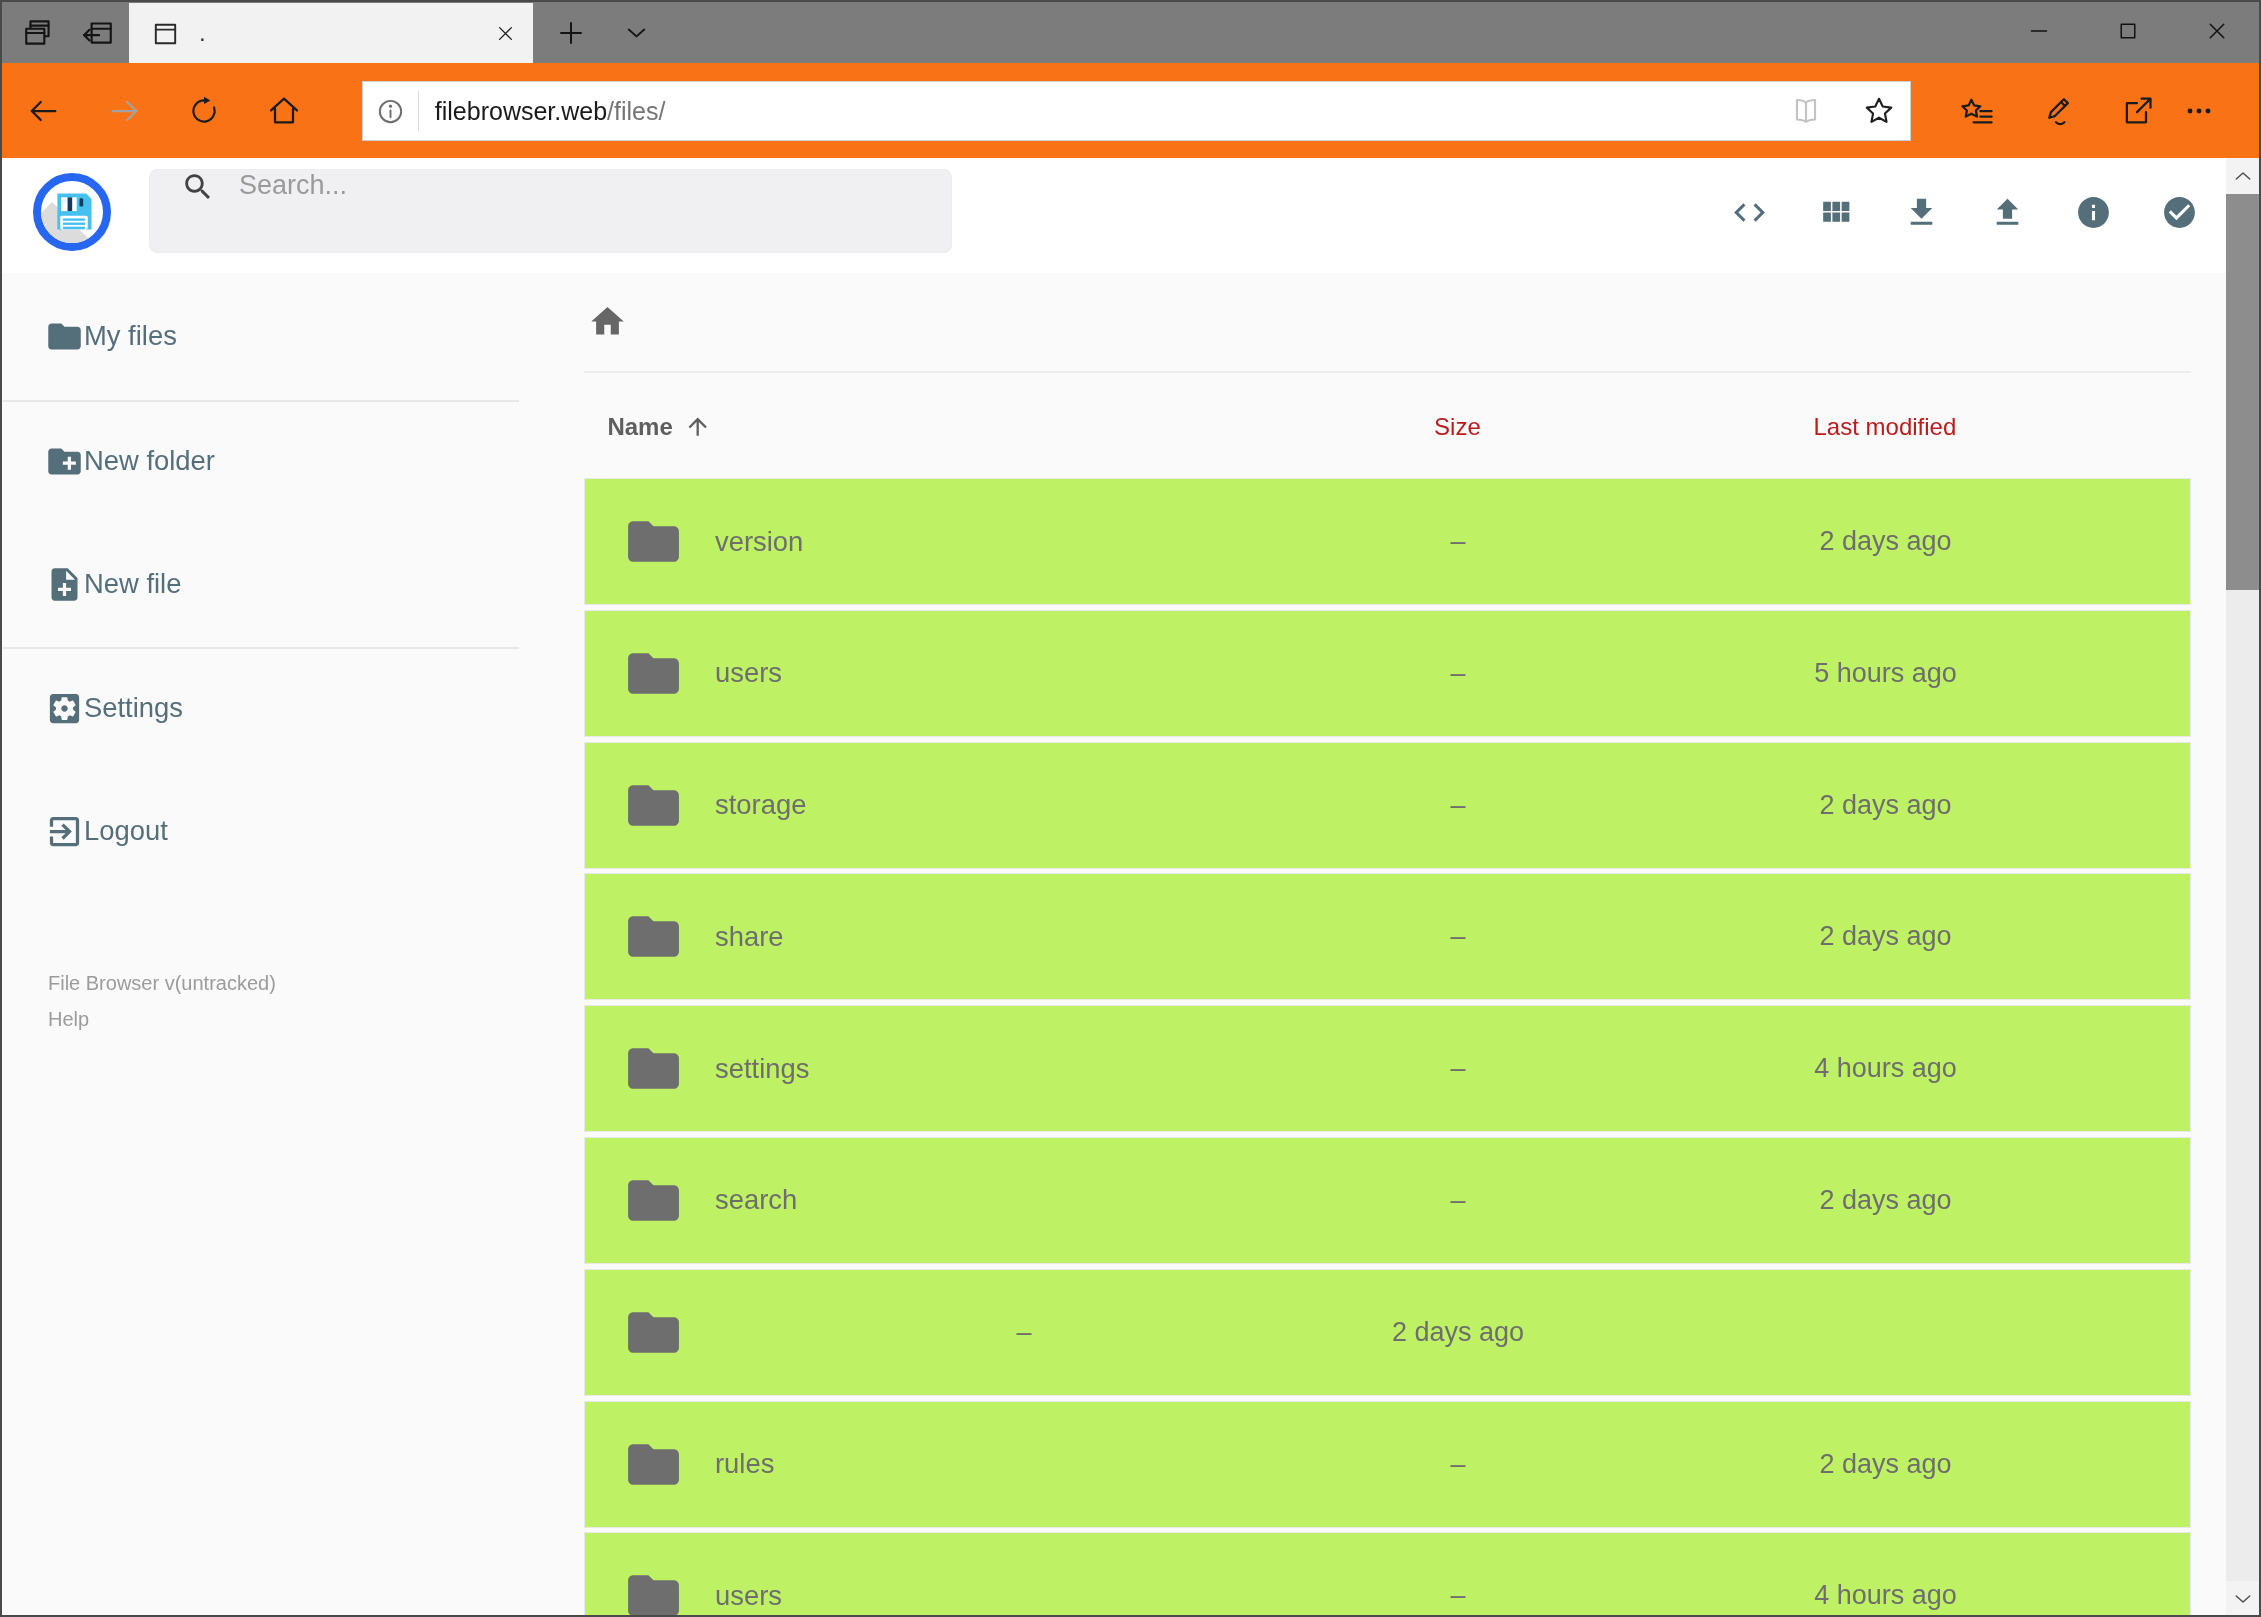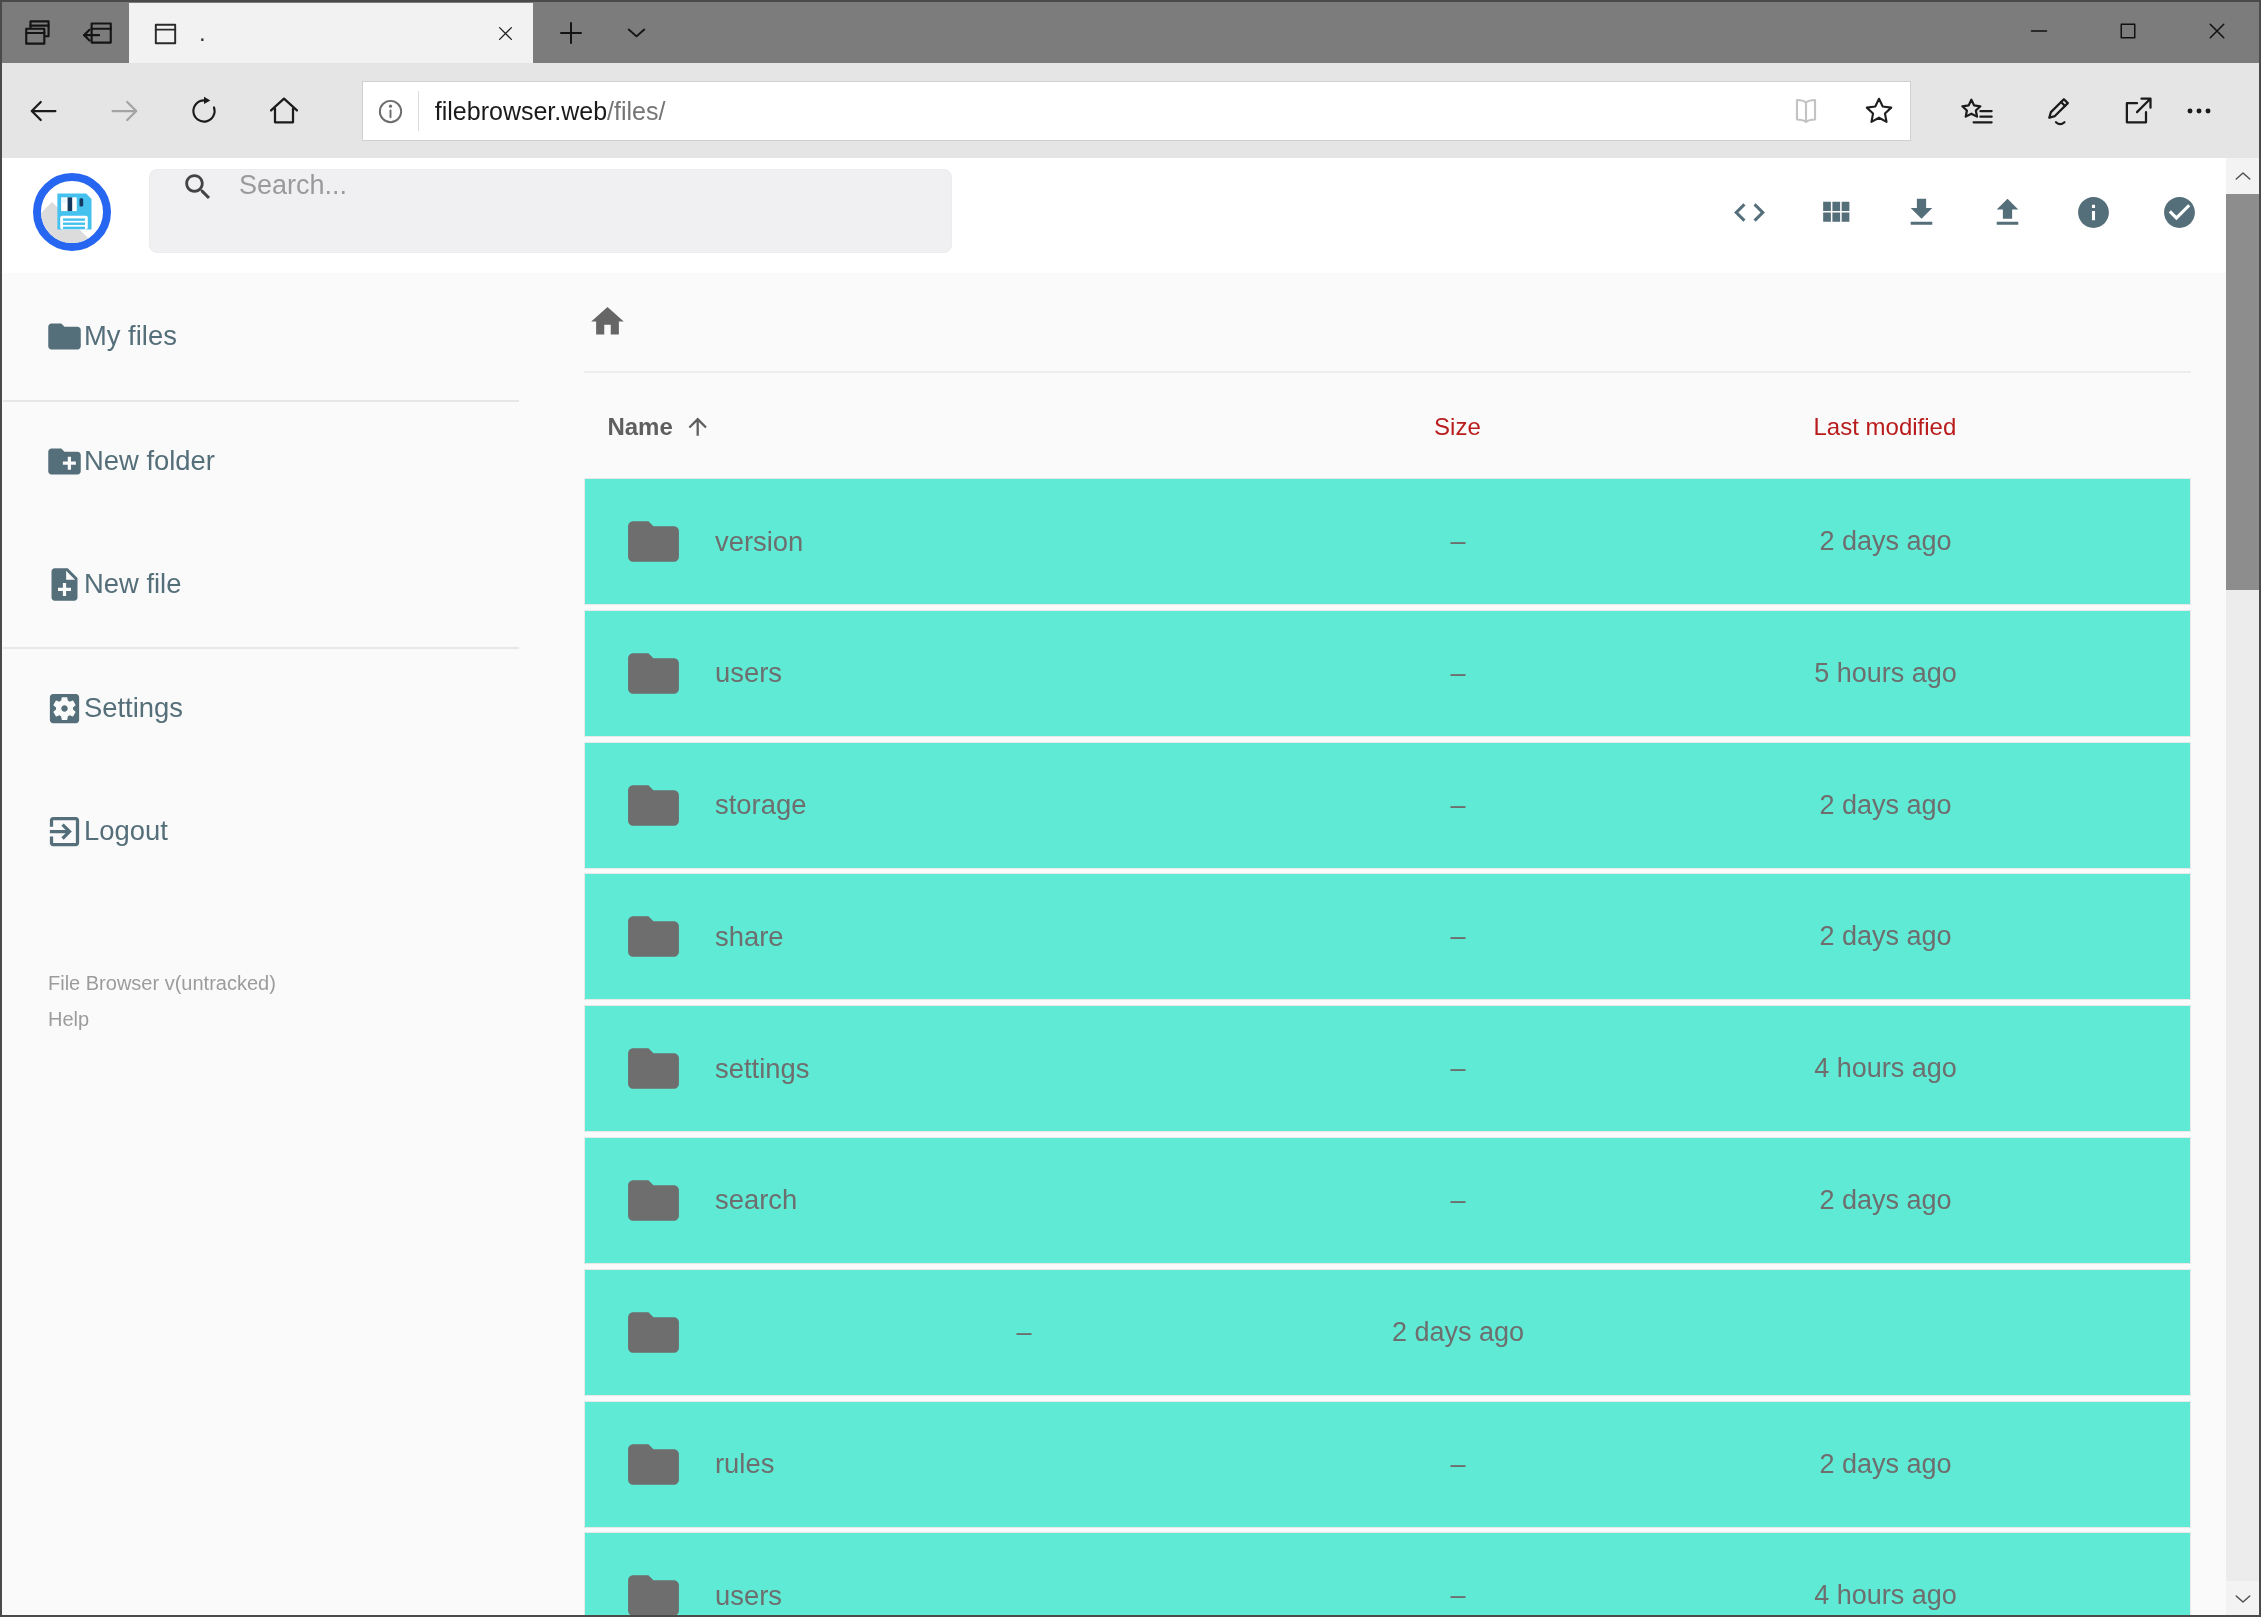--- a/index.html
+++ b/index.html
@@ -21,21 +21,21 @@
   
   .titlebar { position:absolute; top:0; left:0; width:2261px; height:63px; background:#7c7c7c; }
   .tb-btn { position:absolute; top:13px; width:39px; height:39px; color:#141414; display:flex; align-items:center; justify-content:center; }
   .tab { position:absolute; left:129px; top:3.2px; width:404px; height:60px; background:#f2f2f2; display:flex; align-items:center; }
   .tab-favicon { margin-left:21px; color:#2a2a2a; }
   .tab-title { margin-left:18px; font-size:24px; color:#333; flex:1 1 auto; }
   .tab-close { width:36px; height:36px; margin-right:9.7px; color:#222; display:flex; align-items:center; justify-content:center; }
   .win-ctl { position:absolute; top:0; width:89px; height:61px; color:#111; display:flex; align-items:center; justify-content:center; }
 
   
-  .navbar { position:absolute; top:63px; left:0; width:2261px; height:95px; background:#e5e5e5; }
+  .navbar { position:absolute; top:63px; left:0; width:2261px; height:95px; background:#f97316; }
   .nav-btn { position:absolute; top:30px; width:36px; height:36px; color:#1b1b1b; display:flex; align-items:center; justify-content:center; }
   .nav-btn.disabled { color:#a3a3a3; }
   .addressbar { position:absolute; left:362px; top:18px; width:1549px; height:60px; background:#fff; border:0.8px solid #d0d0d0; display:flex; align-items:center; }
   .addr-info { margin-left:12px; color:#6d6d6d; }
   .addr-sep { width:0.8px; height:40px; background:#dcdcdc; margin-left:12px; }
   .url { margin-left:16px; font-size:25px; white-space:nowrap; flex:1 1 auto; }
   .url .host { color:#1a1a1a; }
   .url .path { color:#757575; }
   .addr-right { display:flex; align-items:center; margin-right:14.5px; gap:39px; }
   .reading { color:#c3c3c3; }
@@ -63,21 +63,21 @@
 
   
   .content { position:absolute; left:584px; top:0; width:1607px; height:1459px; }
   .home-btn { position:absolute; left:4px; top:144px; width:39px; height:39px; color:#666; }
   .crumb-div { position:absolute; left:0; top:213px; width:1607px; height:1.6px; background:#ededed; }
   .listhead { position:absolute; left:0; top:245px; width:1607px; height:48px; display:grid; grid-template-columns:725px 250px 605px; align-items:center; padding-left:23.4px; color:#6f6f6f; font-size:24px; font-weight:bold; }
   .listhead .c-name { display:flex; gap:11.3px; color:#5f5f5f; }
   .listhead .c-name .arrow { width:27.4px; height:27.4px; color:#5f5f5f; }
   .listhead .c-size, .listhead .c-mod { text-align:center; font-weight:normal; color:#b91c1c; }
   .rows { position:absolute; left:0; top:320px; width:1607px; }
-  .row { height:127px; margin-bottom:4.8px; background:#5eead4; border:0.8px solid #e9e9e9; display:grid; grid-template-columns:92px 618px 250px 605px; align-items:center; padding-left:38px; }
+  .row { height:127px; margin-bottom:4.8px; background:#bef264; border:0.8px solid #e9e9e9; display:grid; grid-template-columns:92px 618px 250px 605px; align-items:center; padding-left:38px; }
   .row .fico { width:61px; height:61px; color:#6e6e6e; }
   .row .fname { font-size:27.4px; color:#6e6e6e; }
   .row .fsize, .row .fmod { font-size:27px; color:#6e6e6e; text-align:center; }
 
   
   .scrollbar { position:absolute; left:2226px; top:158px; width:34px; height:1459px; background:#ececec; z-index:40; }
   .sb-btn { position:absolute; left:0; width:34px; height:36px; background:#f3f3f3; color:#505050; display:flex; align-items:center; justify-content:center; }
   .sb-up { top:0; }
   .sb-down { bottom:0; }
   .sb-thumb { position:absolute; left:0; top:36px; width:34px; height:396px; background:#8d8d8d; }

